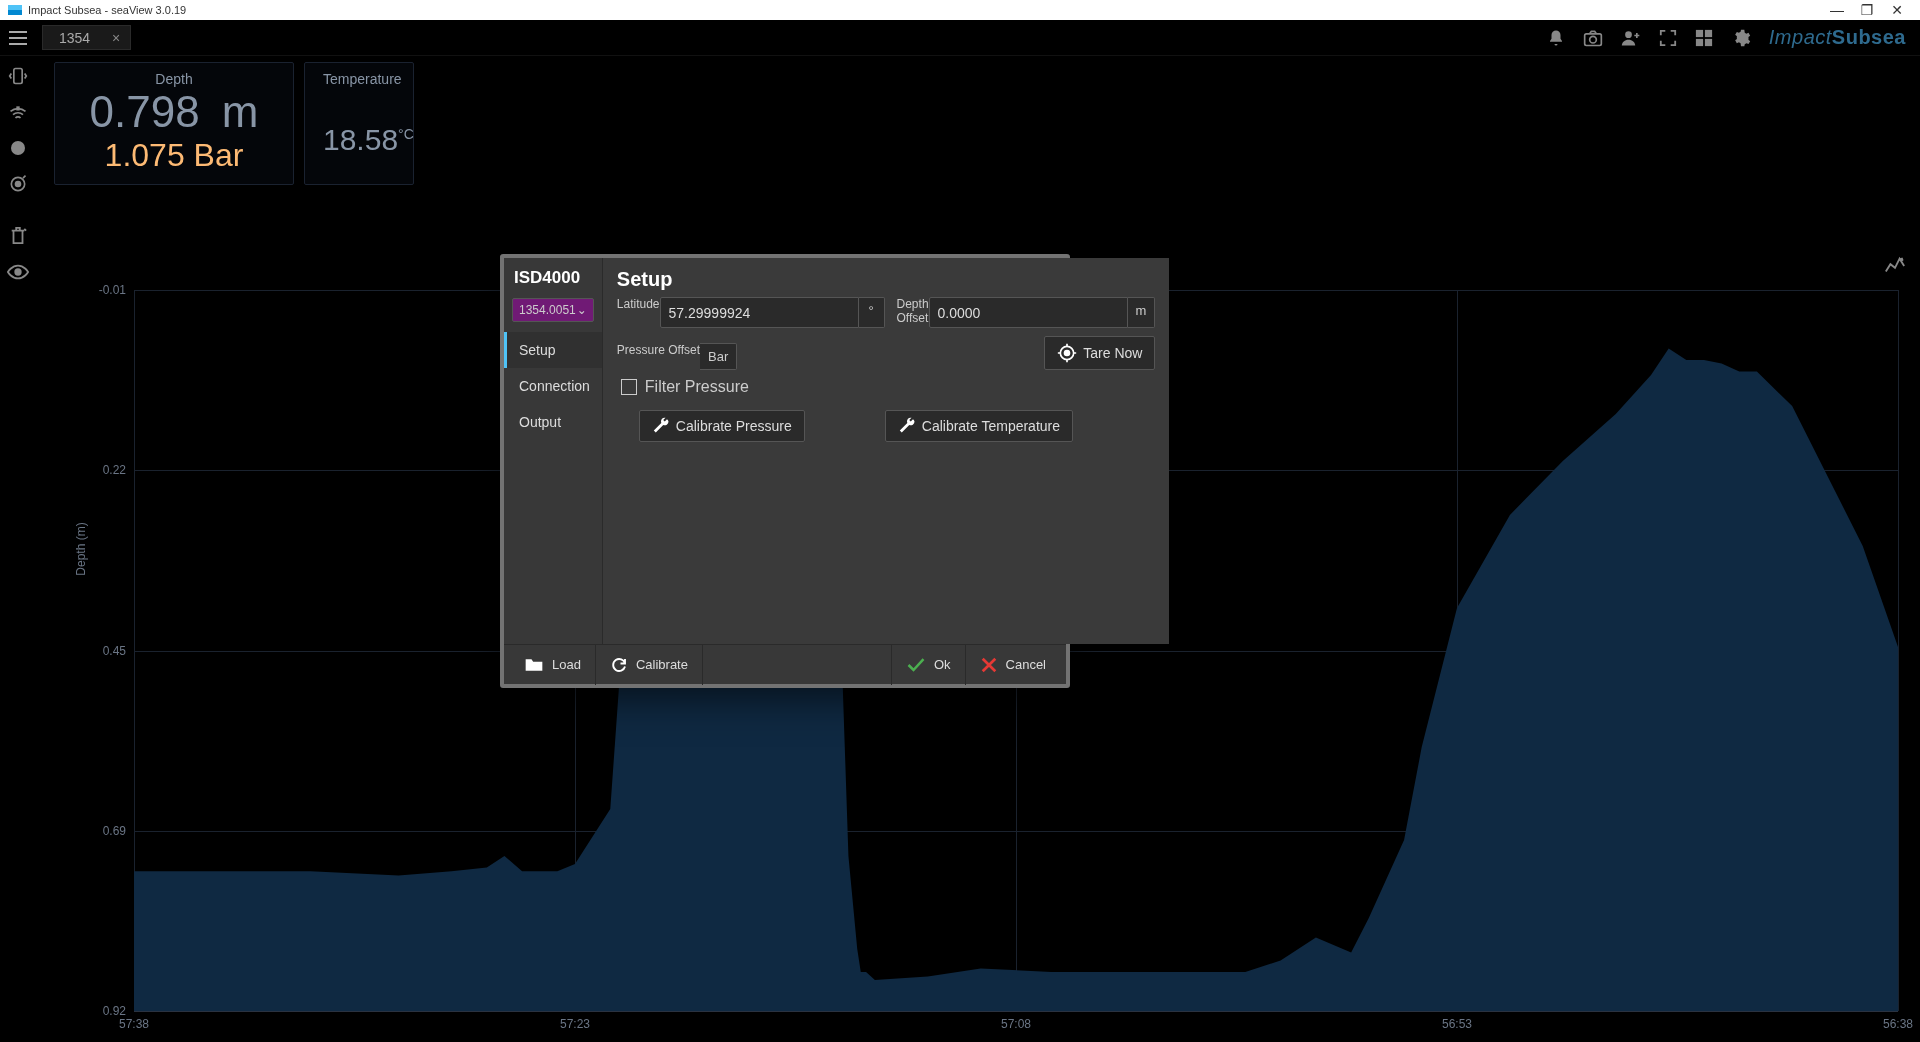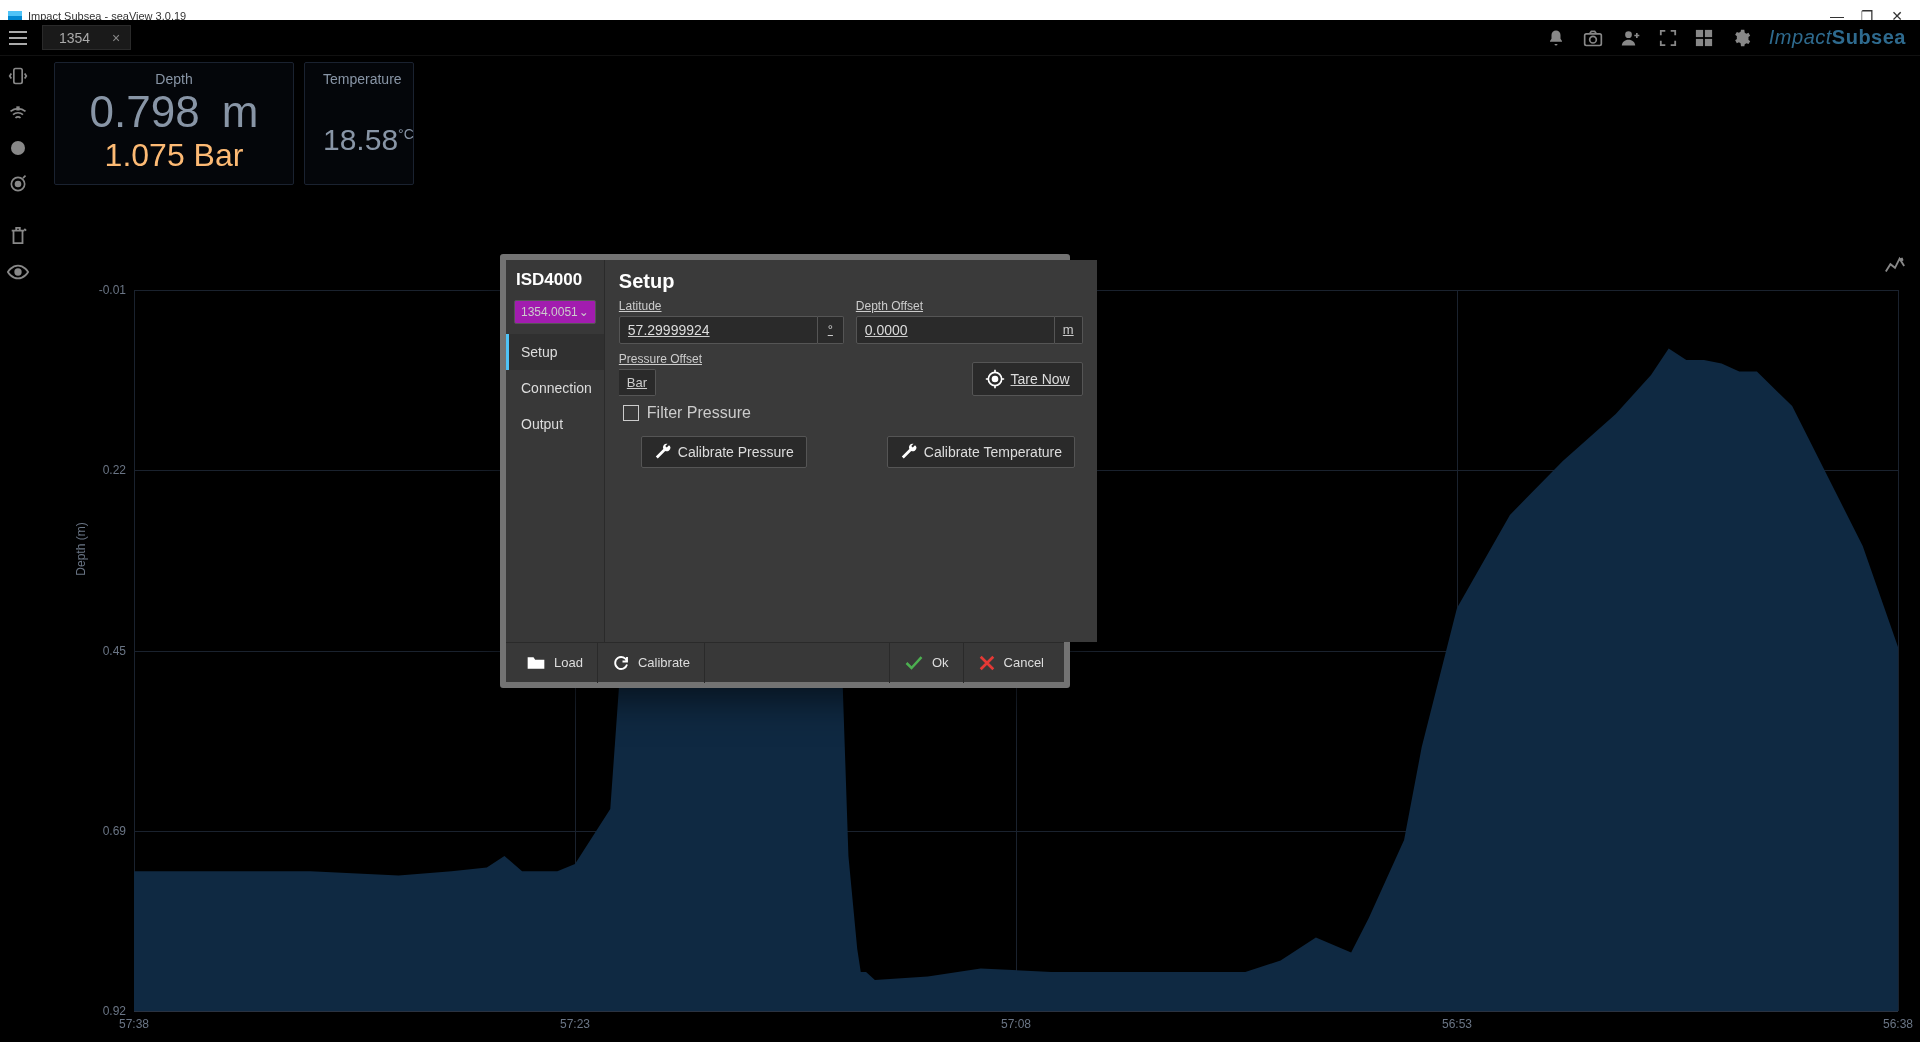--- a/index.html
+++ b/index.html
@@ -1,19 +1,19 @@
 <!DOCTYPE html>
 <html><head>
 <meta charset="utf-8">
 <style>
   * { box-sizing: border-box; margin: 0; padding: 0; }
   html, body { width: 100%; height: 100%; font-family: 'Segoe UI', Arial, sans-serif; background: #f0f0f0; color: #ccc; overflow: hidden; }
   
   
-  .titlebar { height: 20px; background: #fff; display: flex; align-items: center; padding: 16px 8px; font-size: 11px; color: #333; }
+  .titlebar { height: 20px; background: #fff; display: flex; align-items: center; padding: 4px 8px; font-size: 11px; color: #333; }
   .titlebar .app-icon { width: 14px; height: 10px; background: linear-gradient(to bottom, #4fc3f7 50%, #0288d1 50%); margin-right: 6px; }
   .titlebar .spacer { flex: 1; }
   .titlebar .win-btn { width: 30px; text-align: center; cursor: pointer; font-size: 14px; color: #333; }
 
   .app { position: absolute; top: 20px; left: 0; right: 0; bottom: 0; background: #000; display: flex; flex-direction: column; }
 
   
   .topbar { height: 36px; background: #000; display: flex; align-items: center; border-bottom: 1px solid #111; }
   .topbar .menu-btn { width: 36px; height: 36px; display:flex; align-items:center; justify-content:center; cursor:pointer; }
   .tab { height: 25px; margin-left: 6px; background: #1a1a1a; border: 1px solid #2a2a2a; display: flex; align-items: center; padding: 0 40px 0 16px; color: #aaa; font-size: 14px; position: relative; }
@@ -48,31 +48,31 @@
   .y-axis-label { position: absolute; left: 18px; top: 50%; transform: translateY(-50%) rotate(-90deg); transform-origin: center; color: #6a7585; font-size: 12px; }
   .chart { position: absolute; left: 98px; right: 22px; top: 234px; bottom: 30px; border-bottom: 1px solid #2a3240; }
   .gridline-h { position: absolute; left: 0; right: 0; border-top: 1px solid #1a222e; }
   .gridline-v { position: absolute; top: 0; bottom: 0; border-left: 1px solid #1a222e; }
   .ytick { position: absolute; right: calc(100% + 8px); color: #6a7585; font-size: 12px; transform: translateY(-50%); }
   .xtick { position: absolute; top: calc(100% + 6px); color: #6a7585; font-size: 12px; transform: translateX(-50%); }
   .chart svg { position: absolute; inset: 0; width: 100%; height: 100%; }
   .chart-settings { position:absolute; right: 14px; top: 200px; color:#888; cursor:pointer; z-index:3;}
 
   
-  .dialog { position: absolute; left: 464px; top: 198px; width: 570px; height: 434px; background: #383838; border: 6px solid #737373; border-radius: 3px; box-shadow: 0 10px 40px rgba(0,0,0,0.6); z-index: 10; display: flex; flex-direction: column; }
+  .dialog { position: absolute; left: 464px; top: 198px; width: 570px; height: 434px; background: #383838; border: 4px solid #737373; border-radius: 3px; box-shadow: 0 10px 40px rgba(0,0,0,0.6); z-index: 10; display: flex; flex-direction: column; }
   .dialog-body { flex: 1; display: flex; }
   .dlg-sidebar { width: 128px; background: #383838; border-right: 1px solid #2a2a2a; display:flex; flex-direction:column; }
   .dlg-title { color: #fff; font-weight: 700; font-size: 17px; padding: 10px 10px 6px; }
-  .dev-select { margin: 4px 8px 10px; background: #a21caf; border: 1px solid #555; color: #ccc; font-size: 12px; padding: 4px 6px; display:flex; align-items:center; justify-content:space-between; cursor:pointer; border-radius:2px;}
+  .dev-select { margin: 4px 8px 10px; background: #701a75; border: 1px solid #555; color: #ccc; font-size: 12px; padding: 4px 6px; display:flex; align-items:center; justify-content:space-between; cursor:pointer; border-radius:2px;}
   .dlg-nav-item { padding: 10px 12px; color: #ddd; font-size: 14px; cursor: pointer; border-left: 3px solid transparent; }
   .dlg-nav-item.active { background: #303030; border-left-color: #4fc3f7; }
   .dlg-content { flex: 1; background: #3a3a3a; padding: 10px 14px 14px; }
   .dlg-content h2 { color: #fff; font-weight: 600; font-size: 20px; margin-bottom: 6px; }
   .form-row { display: flex; gap: 12px; margin-bottom: 8px; }
-  .form-group { display: flex; flex-direction: column; text-decoration: underline; }
+  .form-group { display: flex; flex-direction: row; }
   .form-group.half { flex: 1; }
   .form-group label { color: #ccc; font-size: 12px; margin-bottom: 3px; }
   .input-wrap { display: flex; }
   .input-wrap input { flex: 1; background: #2a2a2a; border: 1px solid #555; color: #ddd; padding: 5px 8px; font-size: 14px; border-radius: 2px 0 0 2px; }
   .input-wrap .suffix { background: #2a2a2a; border: 1px solid #555; border-left: none; color: #ccc; padding: 5px 8px; font-size: 13px; border-radius: 0 2px 2px 0; min-width: 26px; text-align:center;}
   .btn { background: #2a2a2a; border: 1px solid #555; color: #ddd; padding: 6px 12px; font-size: 14px; display: inline-flex; align-items: center; gap: 6px; cursor: pointer; border-radius: 2px; }
   .checkbox-row { display: flex; align-items: center; gap: 8px; margin: 6px 0 14px 4px; }
   .checkbox { width: 16px; height: 16px; border: 1.5px solid #ccc; background: transparent; cursor:pointer;}
   .cal-row { display:flex; gap: 80px; justify-content:flex-start; margin-left: 22px;}
   .dlg-footer { height: 40px; border-top: 1px solid #2a2a2a; background: #383838; display: flex; align-items: center; padding: 0 8px; }

